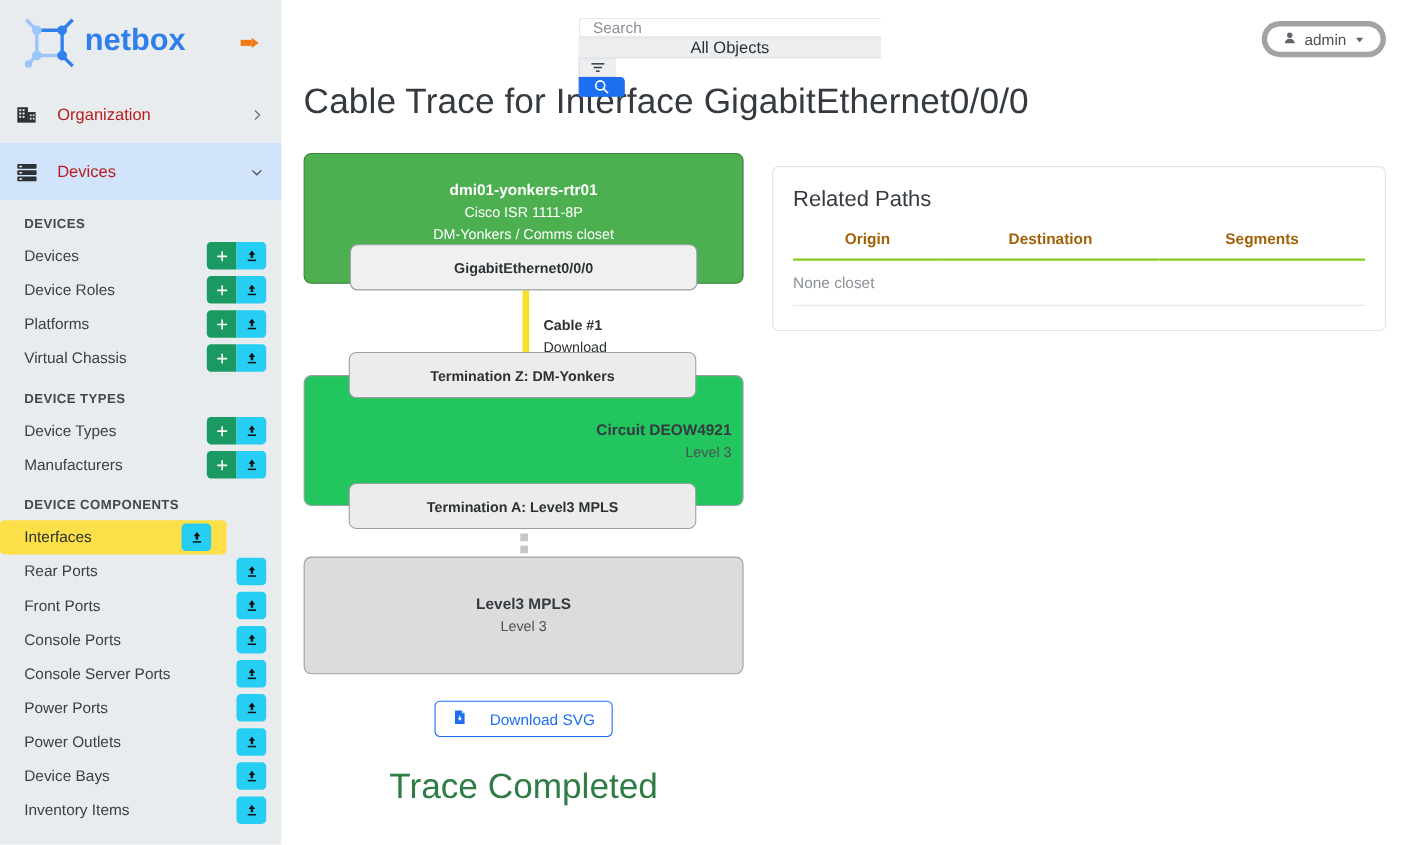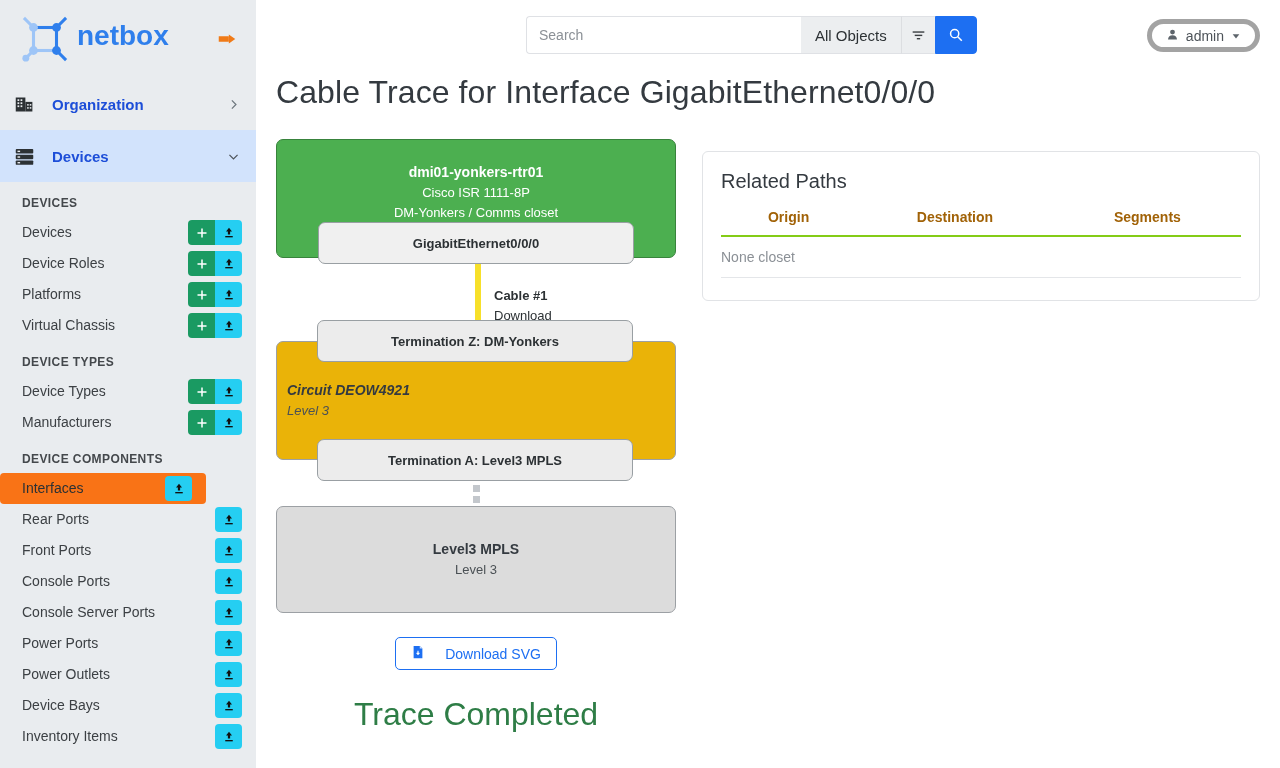--- a/index.html
+++ b/index.html
@@ -34,21 +34,21 @@
   .nav-group {
     display: flex; align-items: center;
     height: 52px;
     padding: 0 16px 0 14px;
     cursor: pointer;
   }
   .nav-group.active { background: #d2e3fc; }
   .nav-group .ng-icon { width: 26px; min-width: 26px; display: flex; align-items: center; }
   .nav-group .ng-label {
     flex: 1;
-    font-size: 15px; font-weight: bold; color: #1d4ed8;
+    font-size: 15px; font-weight: normal; color: #b91c1c;
     padding-left: 12px;
   }
   .nav-group .ng-caret { color: #6c757d; display: flex; align-items: center; }
 
   .sec-header {
     font-size: 12px; font-weight: bold; letter-spacing: 0.4px;
     color: #44484c;
     padding: 14px 0 7px 22px;
   }
   .nav-item {
@@ -57,21 +57,21 @@
     margin: 0 0 0 0;
     padding: 0 14px 0 22px;
     position: relative;
   }
   .nav-item .ni-label {
     flex: 1;
     font-size: 14px; color: #3c4044;
     cursor: pointer;
     line-height: 31px;
   }
-  .nav-item.active-item { background: #f97316; border-radius: 4px; margin-right: 50px; padding-right: 0; }
+  .nav-item.active-item { background: #fde047; border-radius: 4px; margin-right: 50px; padding-right: 0; }
   .nav-item.active-item .ni-label { color: #2c3134; }
   .btn-pair { display: flex; position: absolute; right: 14px; top: 3px; }
   .btn-sq {
     width: 27px; height: 25px;
     display: flex; align-items: center; justify-content: center;
     cursor: pointer; border: none;
   }
   .btn-add { background: #1a9a62; border-radius: 4px 0 0 4px; }
   .btn-imp { background: #25cef2; border-radius: 0 4px 4px 0; }
   .btn-imp.solo { border-radius: 4px; }
@@ -83,21 +83,21 @@
   .topbar {
     height: 70px;
     display: flex; align-items: center;
     padding: 0 20px;
     position: relative;
   }
   .searchbar {
     display: flex; align-items: stretch;
     height: 38px;
     margin: 0 auto;
-    position: absolute; left: 270px; top: 16px;
+    position: absolute; left: 270px; top: 16px; flex-direction: column;
   }
   .search-input {
     width: 275px; height: 38px;
     border: 1px solid #dfe1e5; border-right: none;
     border-radius: 4px 0 0 4px;
     font-size: 14px; color: #2c3134;
     padding: 0 12px;
     outline: none; background: #fff;
     font-family: "Liberation Sans", sans-serif;
   }
@@ -178,28 +178,27 @@
   }
   .cable-info {
     position: absolute; left: 218px; top: 22px;
     text-align: left;
   }
   .cable-info .ci-title { font-size: 13px; font-weight: bold; color: #2c3134; line-height: 20px; }
   .cable-info .ci-line { font-size: 13px; color: #2c3134; line-height: 20px; }
 
   .circuit-wrap { position: relative; }
   .node-circuit {
-    background: #eab308;
+    background: #22c55e;
     border: 1px solid #9ca0a4;
     border-radius: 7px;
     padding: 38px 10px 38px 10px;
-    text-align: left;
+    text-align: right;
     position: relative;
     margin-top: -21px;
-    font-style: italic;
   }
   .node-circuit .cn-name { font-size: 14px; font-weight: bold; color: #343a40; line-height: 21px; }
   .node-circuit .cn-sub { font-size: 13px; color: #4b5155; line-height: 20px; }
   .term-top {
     width: 316px; margin: 0 auto;
     position: absolute; left: 41px; top: -21px; z-index: 4;
     background: #ececec; border: 1px solid #999fa3; border-radius: 7px;
     height: 42px; display: flex; align-items: center; justify-content: center;
     font-size: 13px; font-weight: bold; color: #2c3134;
   }

